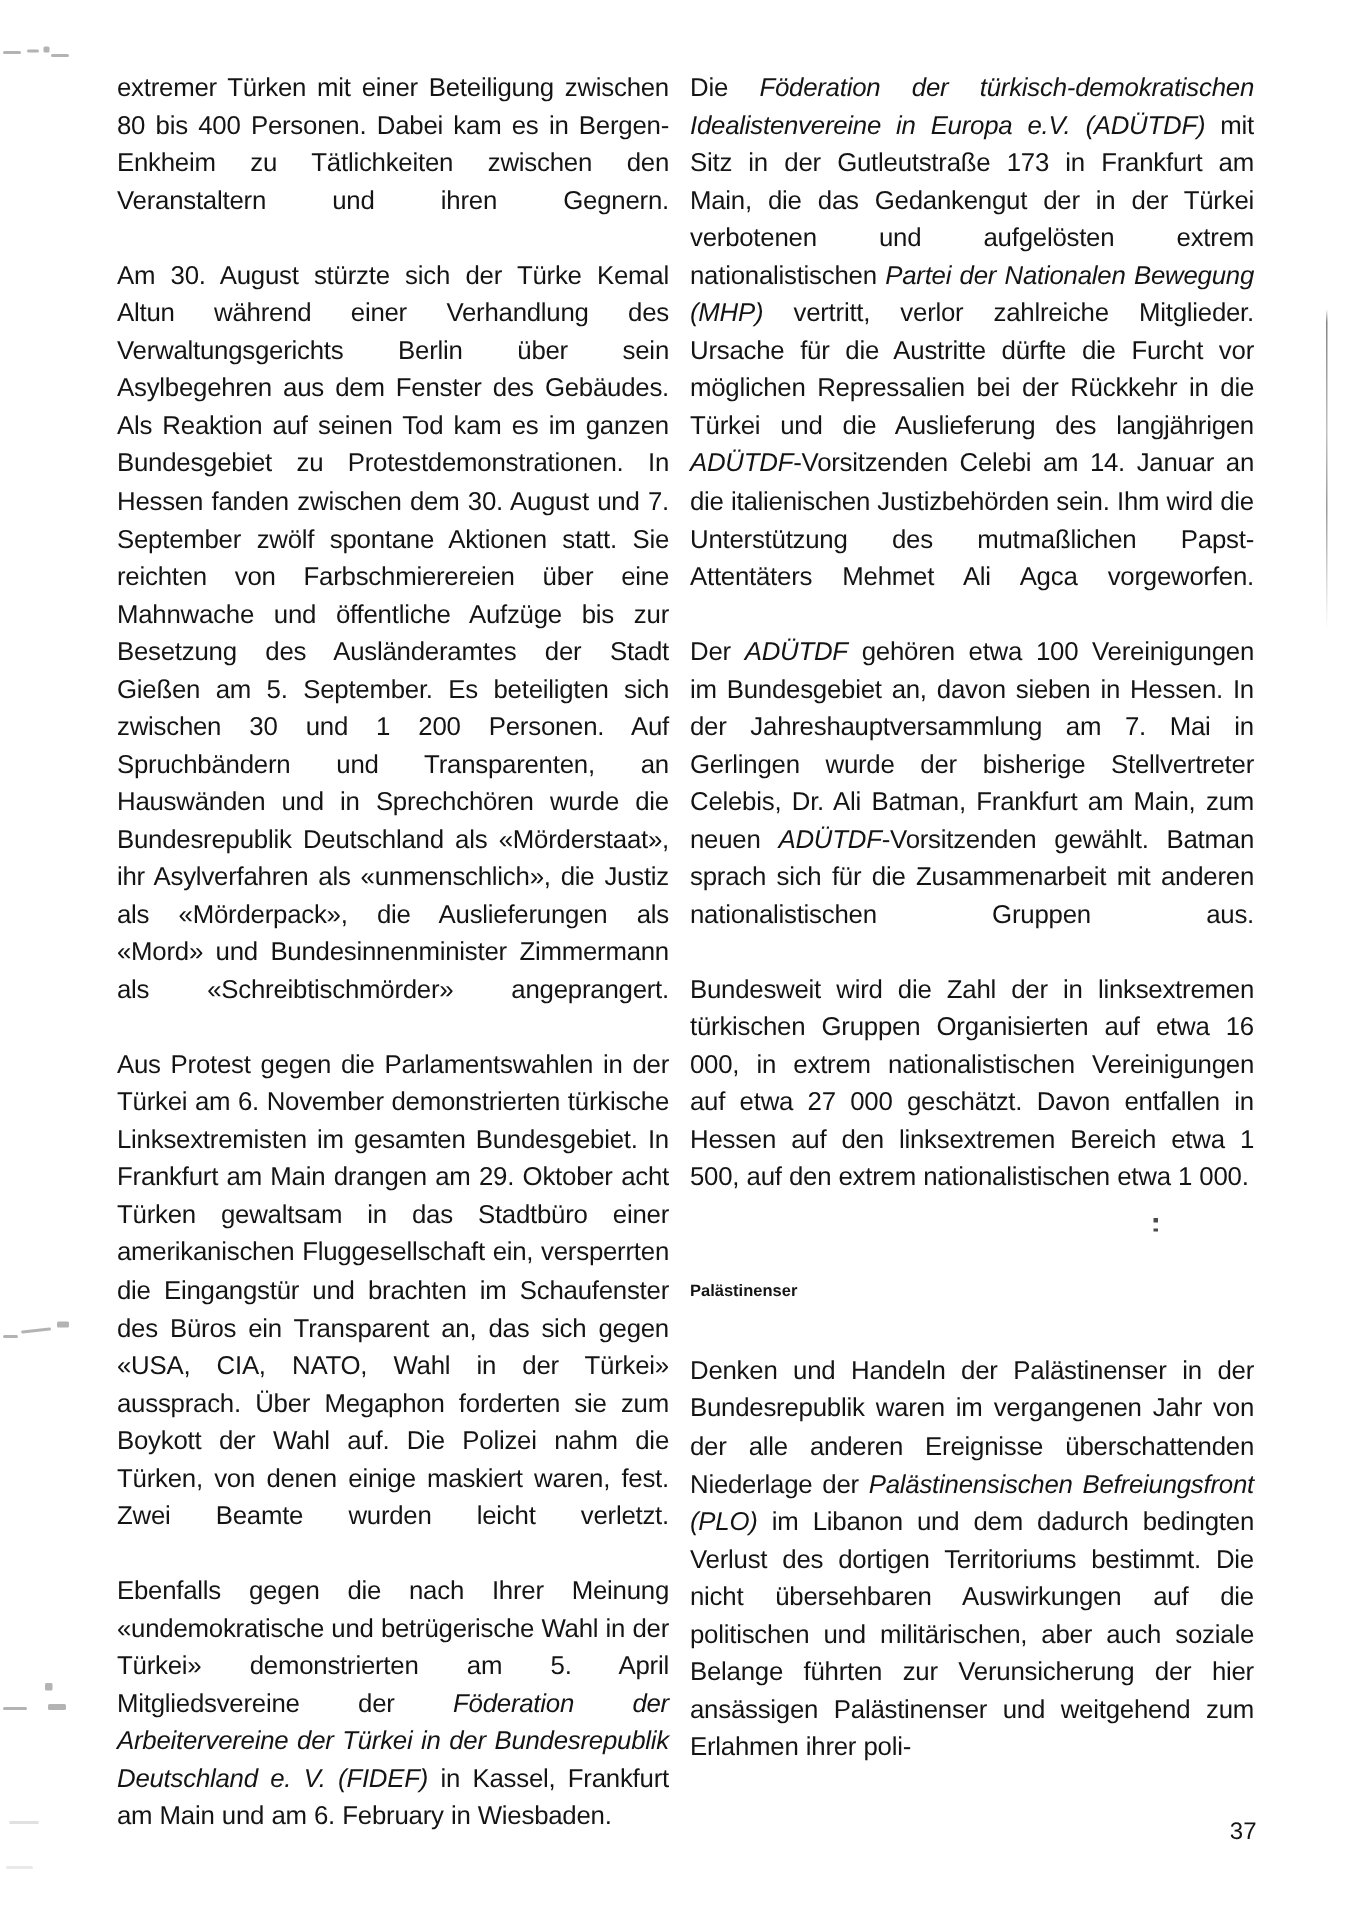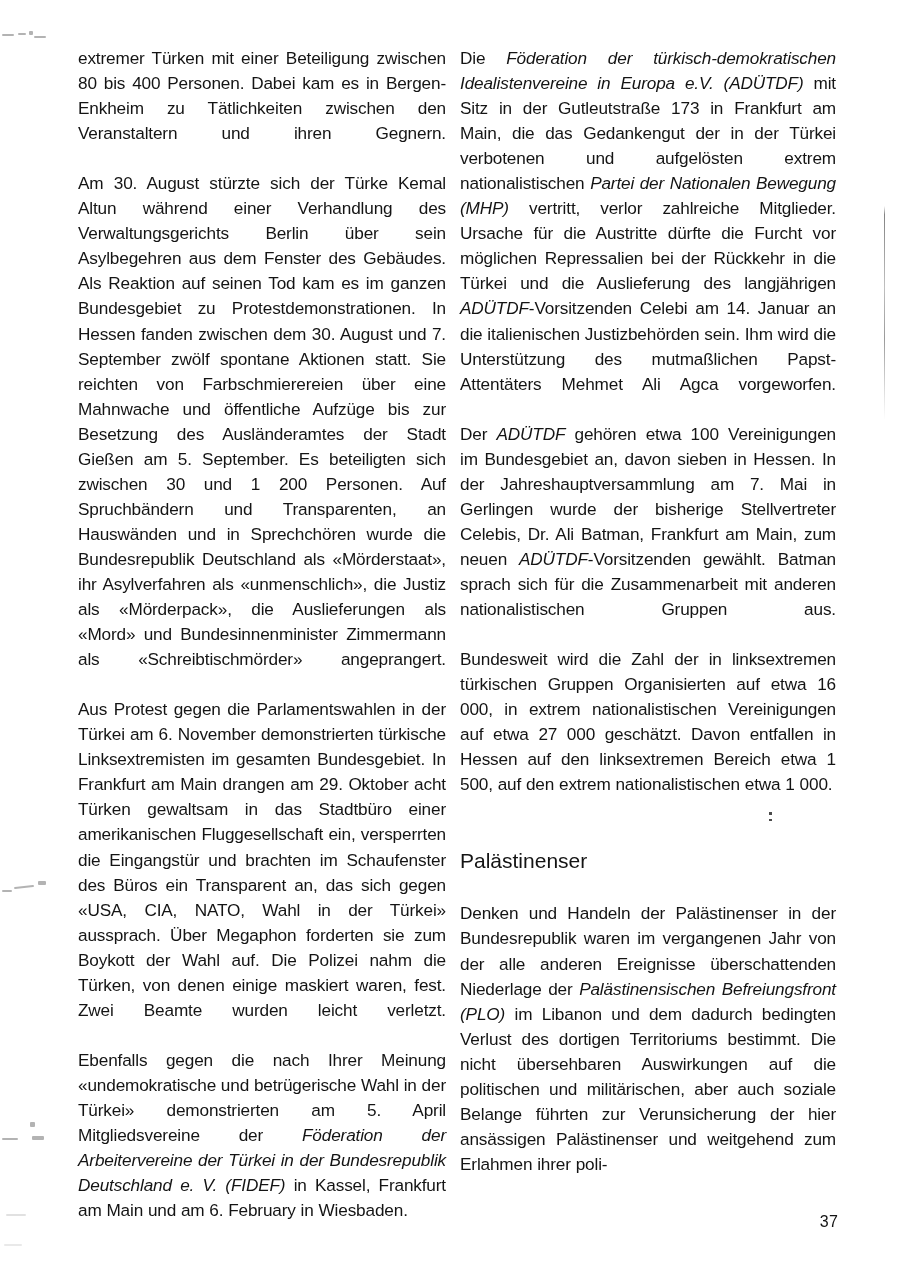--- a/index.html
+++ b/index.html
@@ -49,22 +49,22 @@
     display: inline-block;
     width: 100%;
   }
   .col p.noJustifyEnd:after { display: none; }
 
   i, .it {
     font-style: italic;
   }
 
   .section-head {
-    font-weight: normal;
-    font-size: 21px;
+    font-weight: bold;
+    font-size: 11px;
     line-height: 20px;
     letter-spacing: 0px;
     margin: 0;
     padding: 0;
     text-align: left;
   }
   .section-head:after { display: none !important; }
 
   .gap-before-head { height: 54px; }
   .gap-after-head  { height: 30px; }

